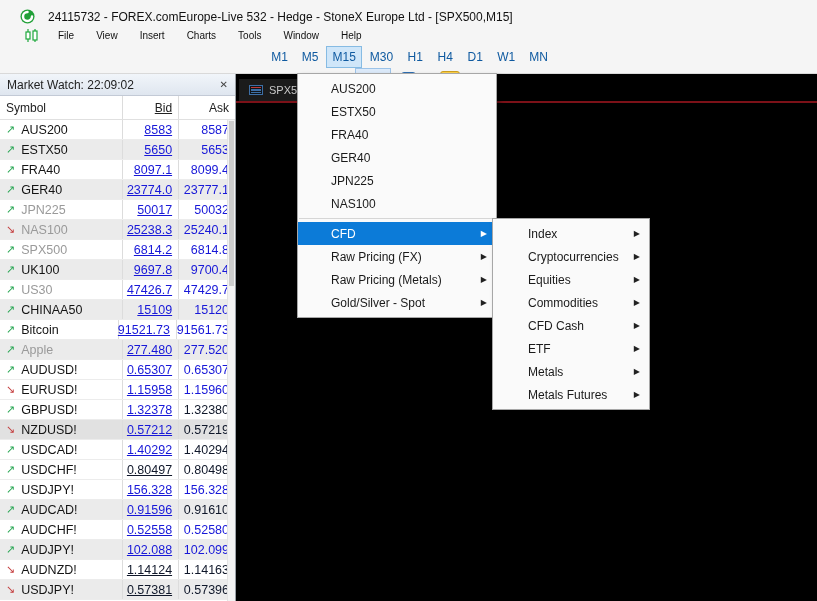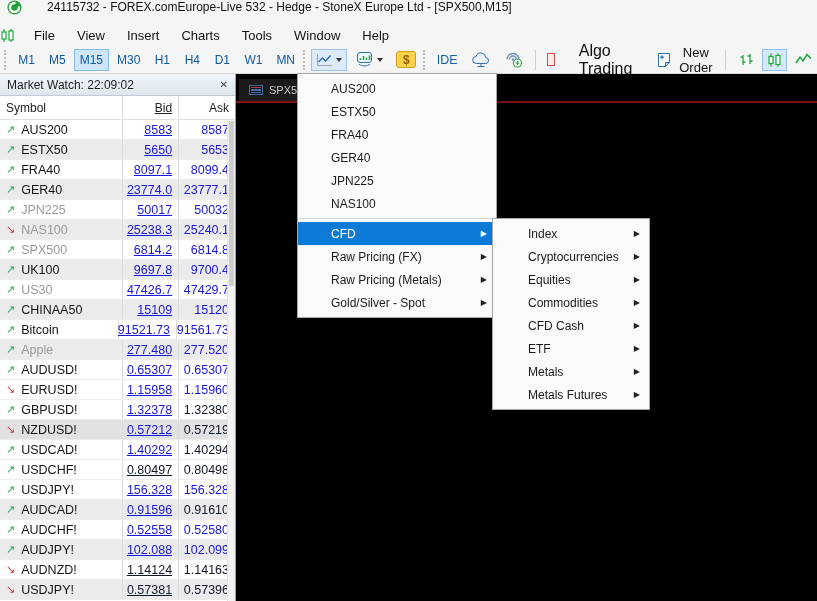--- a/index.html
+++ b/index.html
@@ -1,29 +1,29 @@
 <!DOCTYPE html>
 <html><head>
 <meta charset="utf-8">
 <style>
   * { box-sizing: border-box; margin: 0; padding: 0; }
   html,body { width:817px; height:601px; overflow:hidden;
     font-family:"Liberation Sans", sans-serif; background:#f2f2f2; }
 
   
-  .titlebar { height:24px; display:flex; align-items:flex-start; gap:25px;
-    padding-left:7px; background:#f5f5f5; font-size:12px; color:#111; }
+  .titlebar { height:24px; display:flex; align-items:flex-end; gap:13px;
+    padding-left:20px; background:#f5f5f5; font-size:12px; color:#111; }
   .menubar { height:22px; display:flex; align-items:center; background:#f5f5f5;
-    font-size:13px; color:#111; padding-left:0; }
+    font-size:10px; color:#111; padding-left:24px; }
   .menubar .candle-ic { margin-right:8px; display:flex; align-items:center; }
   .menu-item { padding:3px 11px; cursor:default; }
 
   
   .toolbar { height:28px; display:flex; align-items:center; background:#f5f5f5;
-    border-bottom:1px solid #d9d9d9; padding-left:2px; }
+    border-bottom:1px solid #d9d9d9; padding-left:2px;flex-direction:column; }
   .grip { width:4px; height:20px; border-left:2px dotted #bdbdbd; margin:0 5px 0 2px; }
   .sep { width:1px; height:20px; background:#cfcfcf; margin:0 7px; }
   #timeframes { display:flex; gap:2px; }
   .tf-btn { min-width:28px; height:22px; display:flex; align-items:center;
     justify-content:center; padding:0 5px; font-size:12px; color:#0f5aa0;
     border:1px solid transparent; }
   .tf-btn.sel { background:#cfe6f9; border-color:#86bbe3; }
   .tool-group { display:flex; align-items:center; gap:3px; }
   .tool-btn { height:22px; min-width:24px; display:flex; align-items:center;
     justify-content:center; gap:3px; padding:0 4px; border:1px solid transparent;

